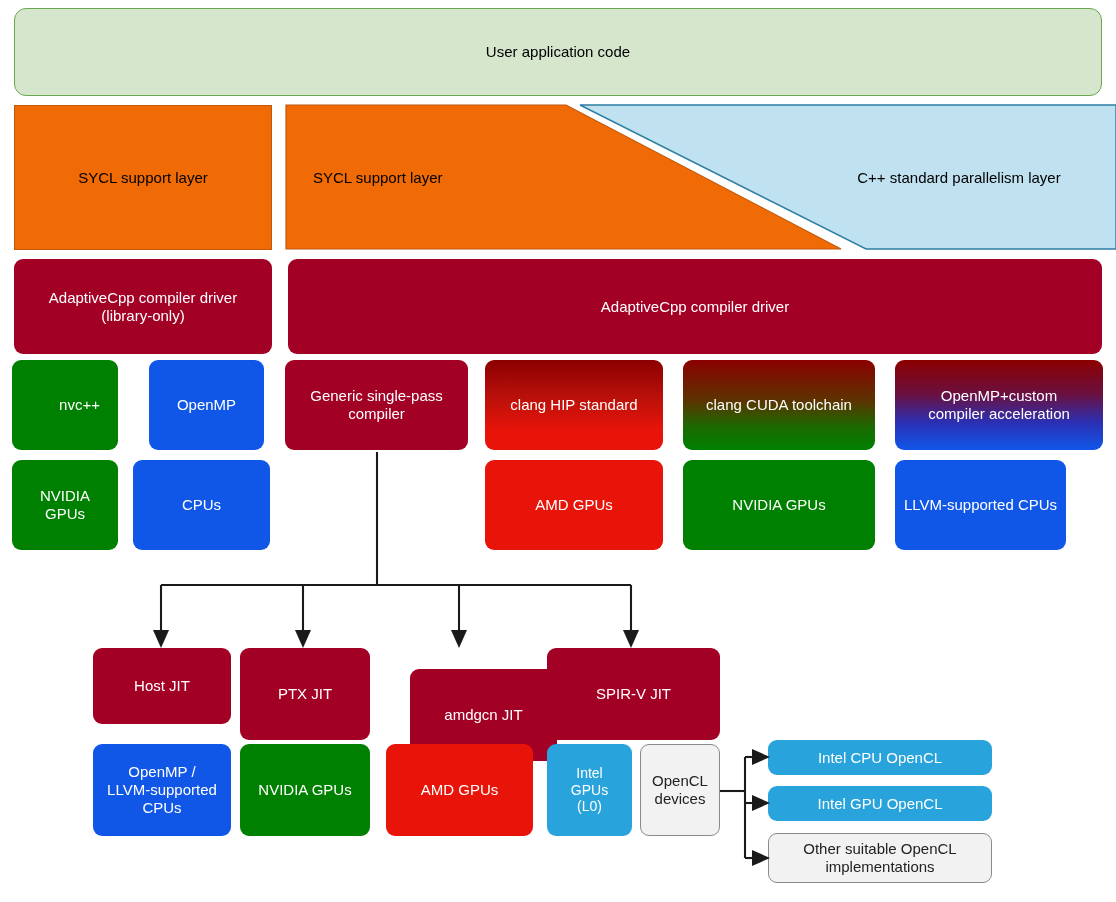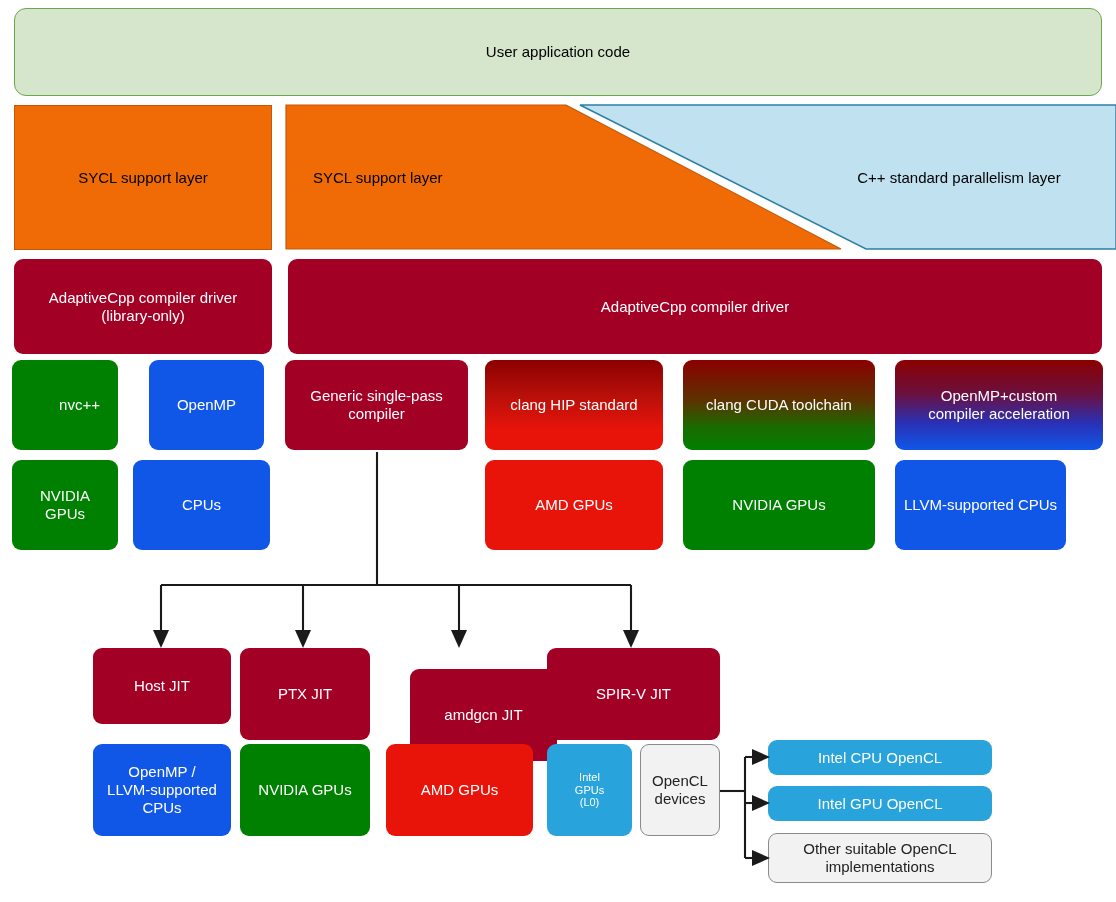--- a/index.html
+++ b/index.html
@@ -91,21 +91,21 @@
   .blue   { background: #1057e8; color: #ffffff; }
   .red    { background: #e8140a; color: #ffffff; }
   .darkred{ background: #a30026; color: #ffffff; }
   .lblue  { background: #29a3dc; color: #ffffff; }
   .grey   { background: #f2f2f2; color: #222222; border: 1.4px solid #8a8a8a; }
   .grad-hip   { background: linear-gradient(180deg, #8b0000 0%, #b8100a 40%, #e8140a 78%, #e8140a 100%); color:#ffffff; }
   .grad-cuda  { background: linear-gradient(180deg, #8b0000 0%, #5c3300 45%, #1a6b00 75%, #008000 100%); color:#ffffff; }
   .grad-omp   { background: linear-gradient(180deg, #8b0000 0%, #6b1040 38%, #2a30b5 70%, #1057e8 100%); color:#ffffff; }
 
   .f15 { font-size: 15px; }
-  .f14 { font-size: 11px; }
+  .f14 { font-size: 14px; }
 
   svg.lines {
     position: absolute;
     left: 0; top: 0;
     width: 1116px; height: 902px;
     pointer-events: none;
     z-index: 1;
   }
   svg.shapes {
     position: absolute;

